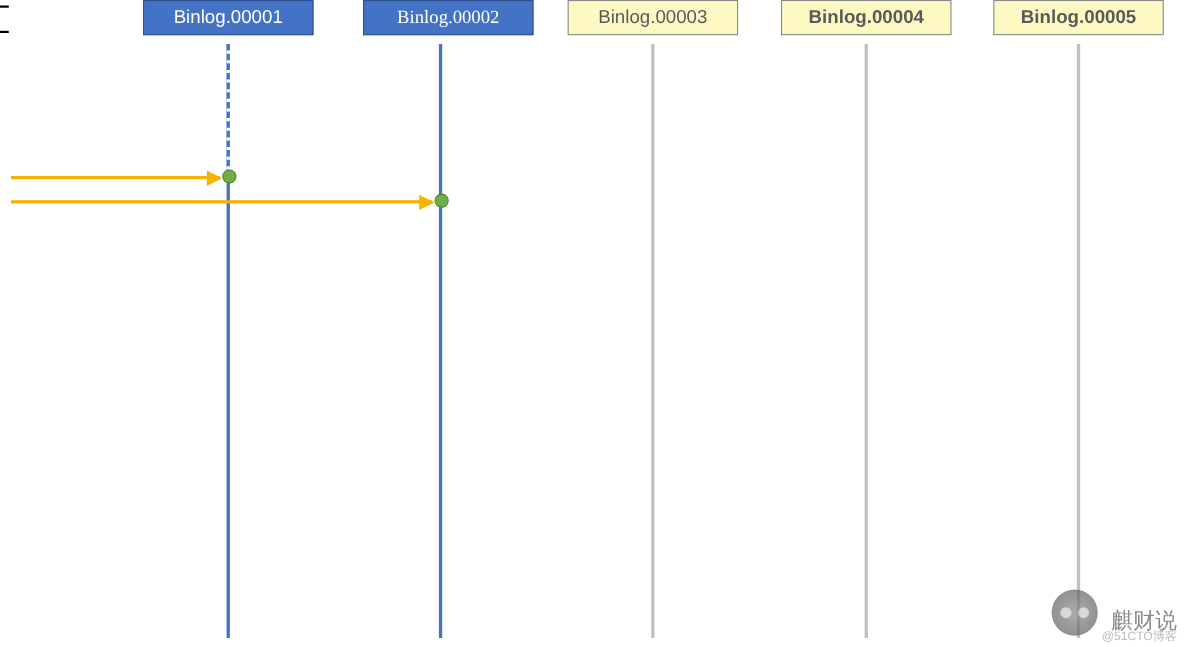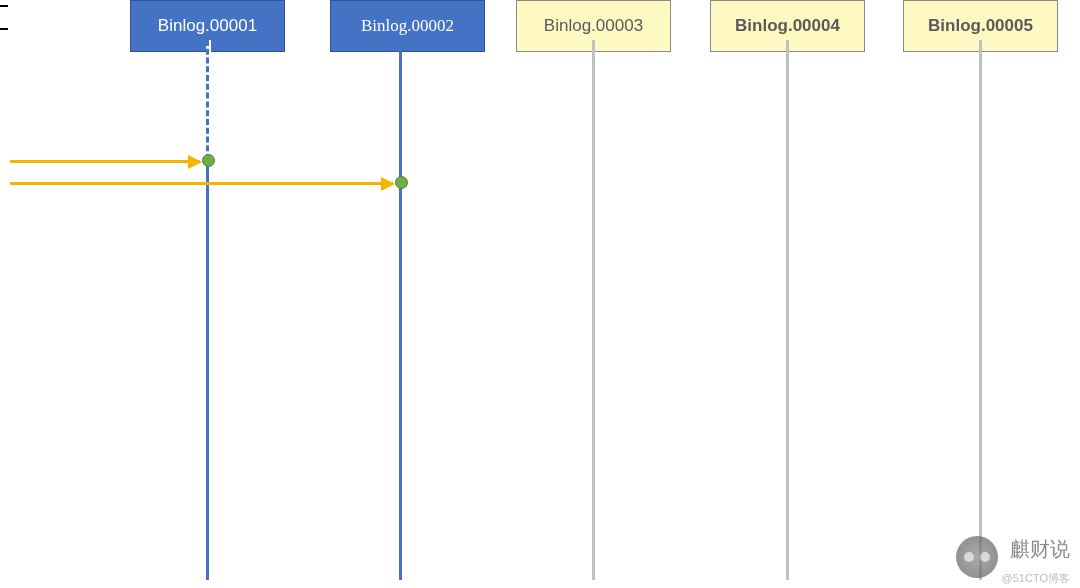--- a/index.html
+++ b/index.html
@@ -16,21 +16,21 @@
       inset: 0;
     }
     .column {
       position: absolute;
       top: 0;
     }
     .header-box {
       position: absolute;
       top: 0;
       width: 155px;
-      height: 52px;
+      height: 32px;
       display: flex;
       align-items: center;
       justify-content: center;
       font-size: 17px;
       border: 1px solid;
     }
     .header-box.active {
       background: #4472C4;
       border-color: #2F528F;
       color: #fff;
@@ -74,21 +74,21 @@
       height: 13px;
       background: #70AD47;
       border: 1px solid #548235;
       border-radius: 50%;
     }
     .watermark {
       position: absolute;
       right: 10px;
       bottom: 10px;
       display: flex;
-      align-items: flex-start;
+      align-items: flex-end;
       gap: 12px;
       color: #7A7A7A;
     }
     .wm-logo {
       width: 42px;
       height: 42px;
       border-radius: 50%;
       background: radial-gradient(circle at 50% 50%, #888 0%, #555 100%);
       position: relative;
       opacity: 0.7;

